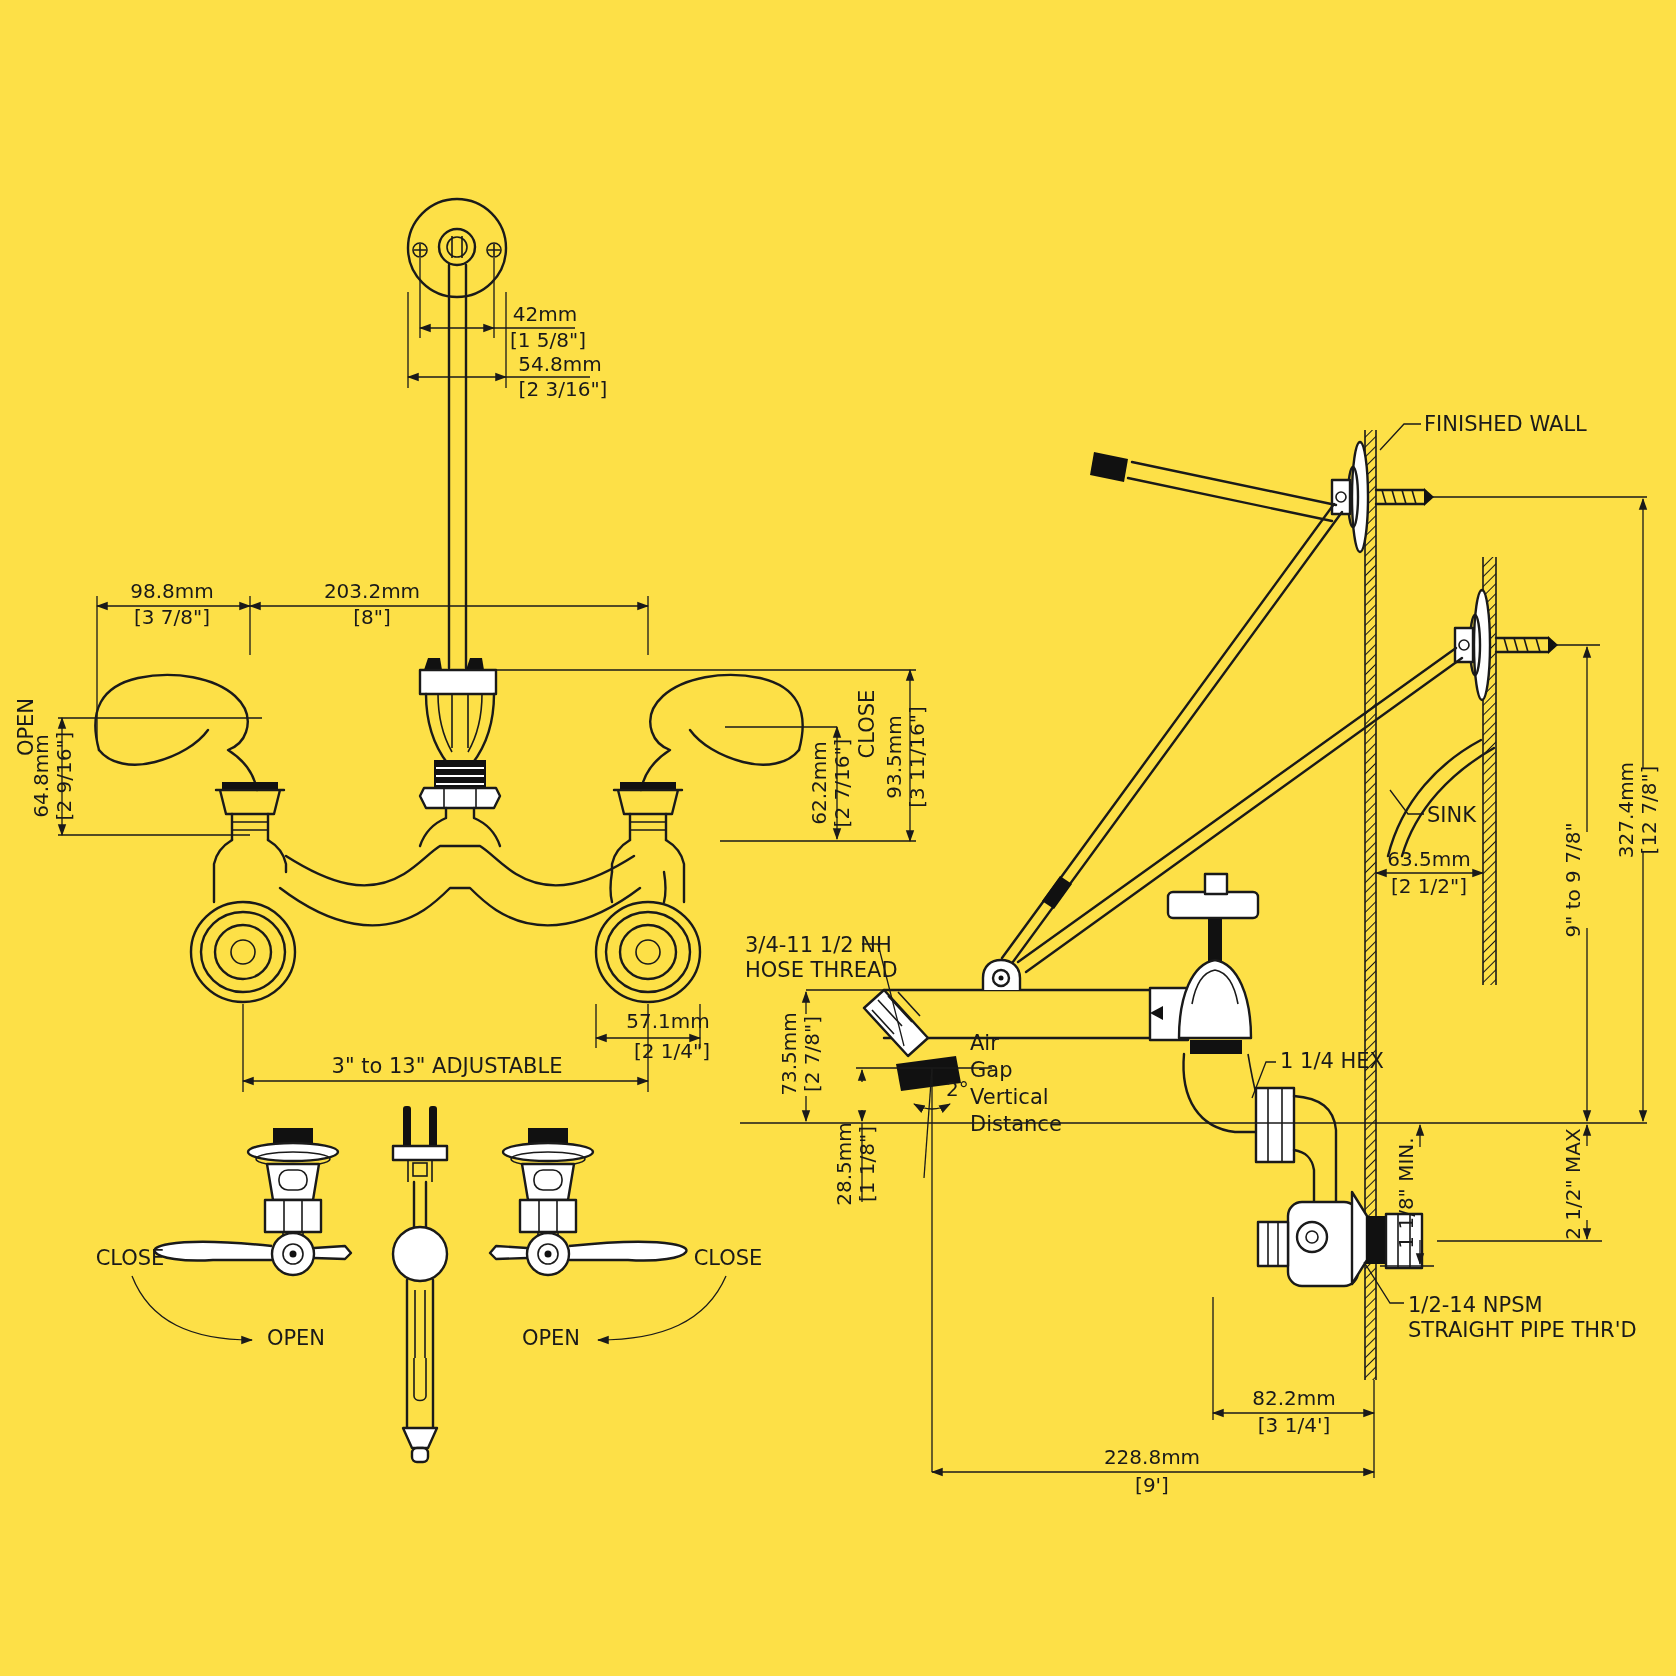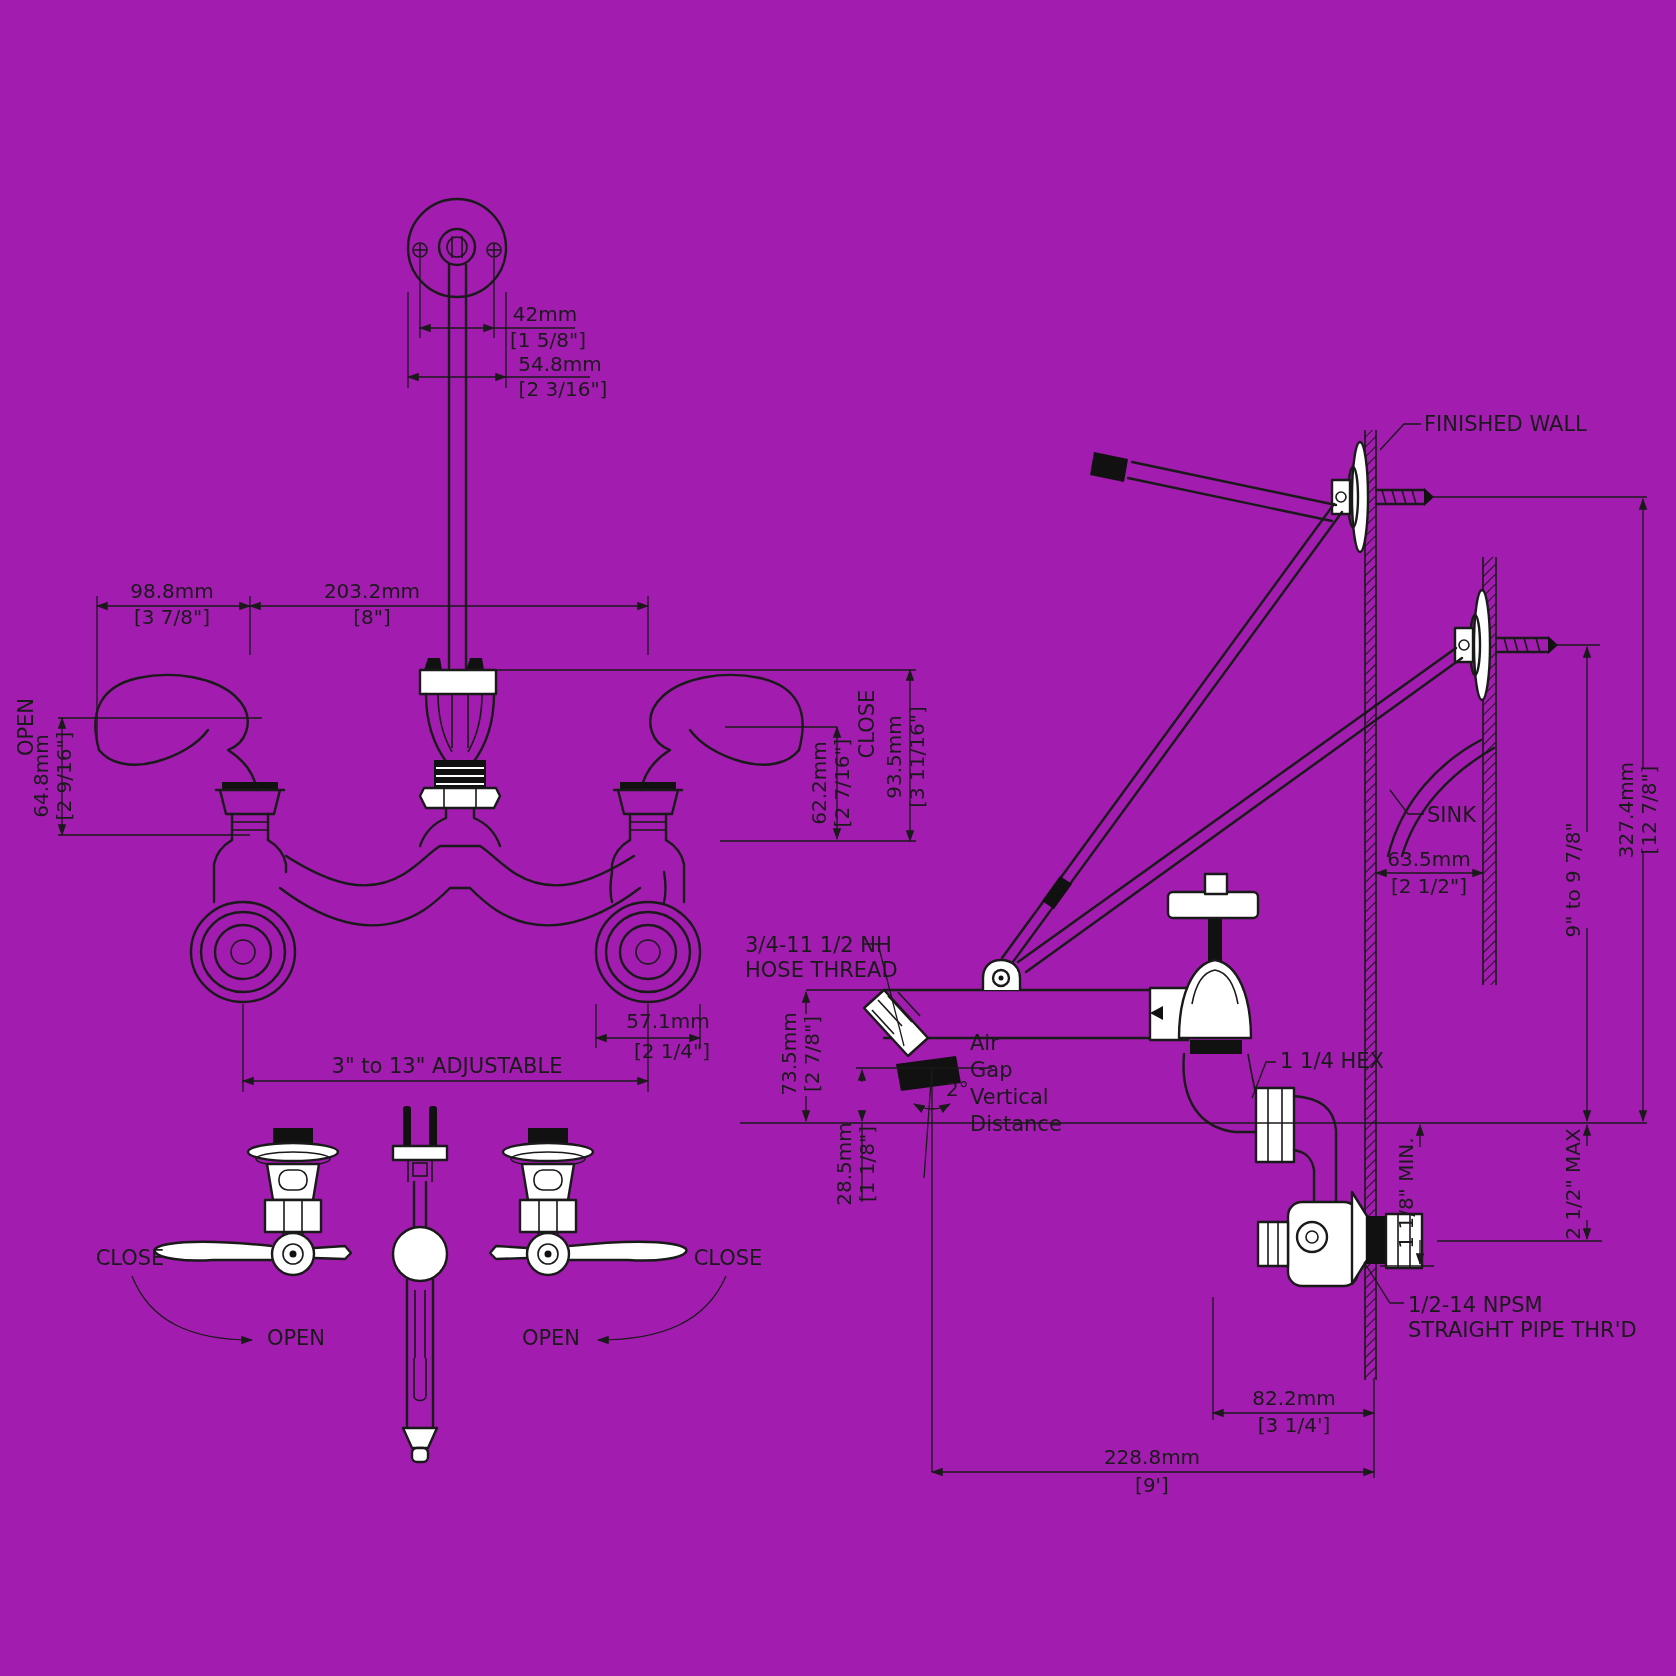--- a/index.html
+++ b/index.html
@@ -1,16 +1,16 @@
 <!DOCTYPE html>
 <html><head>
 <meta charset="utf-8">
 <style>
   html,body{margin:0;padding:0;background:#fff;}
-  .stage{width:1676px;height:1676px;background:#a21caf;position:relative;font-family:"DejaVu Sans",sans-serif;text-decoration:underline;}
+  .stage{width:1676px;height:1676px;background:#fde047;position:relative;font-family:"DejaVu Sans",sans-serif;text-decoration:underline;}
   svg{display:block}
   svg text{font-family:"DejaVu Sans","Liberation Sans",sans-serif;fill:#1a1a1a;}
   .obj{stroke:#1a1a1a;stroke-width:2.4;fill:none;stroke-linecap:round;stroke-linejoin:round;}
   .objf{stroke:#1a1a1a;stroke-width:2.4;fill:#ffffff;stroke-linejoin:round;}
   .thin{stroke:#1a1a1a;stroke-width:1.6;fill:none;}
   .dim{stroke:#1a1a1a;stroke-width:1.3;fill:none;}
   .dark{fill:#111111;stroke:none;}
   .wht{stroke:#ffffff;stroke-width:2;fill:none;}
   .t{font-size:20px;}
   .tl{font-size:21px;}

